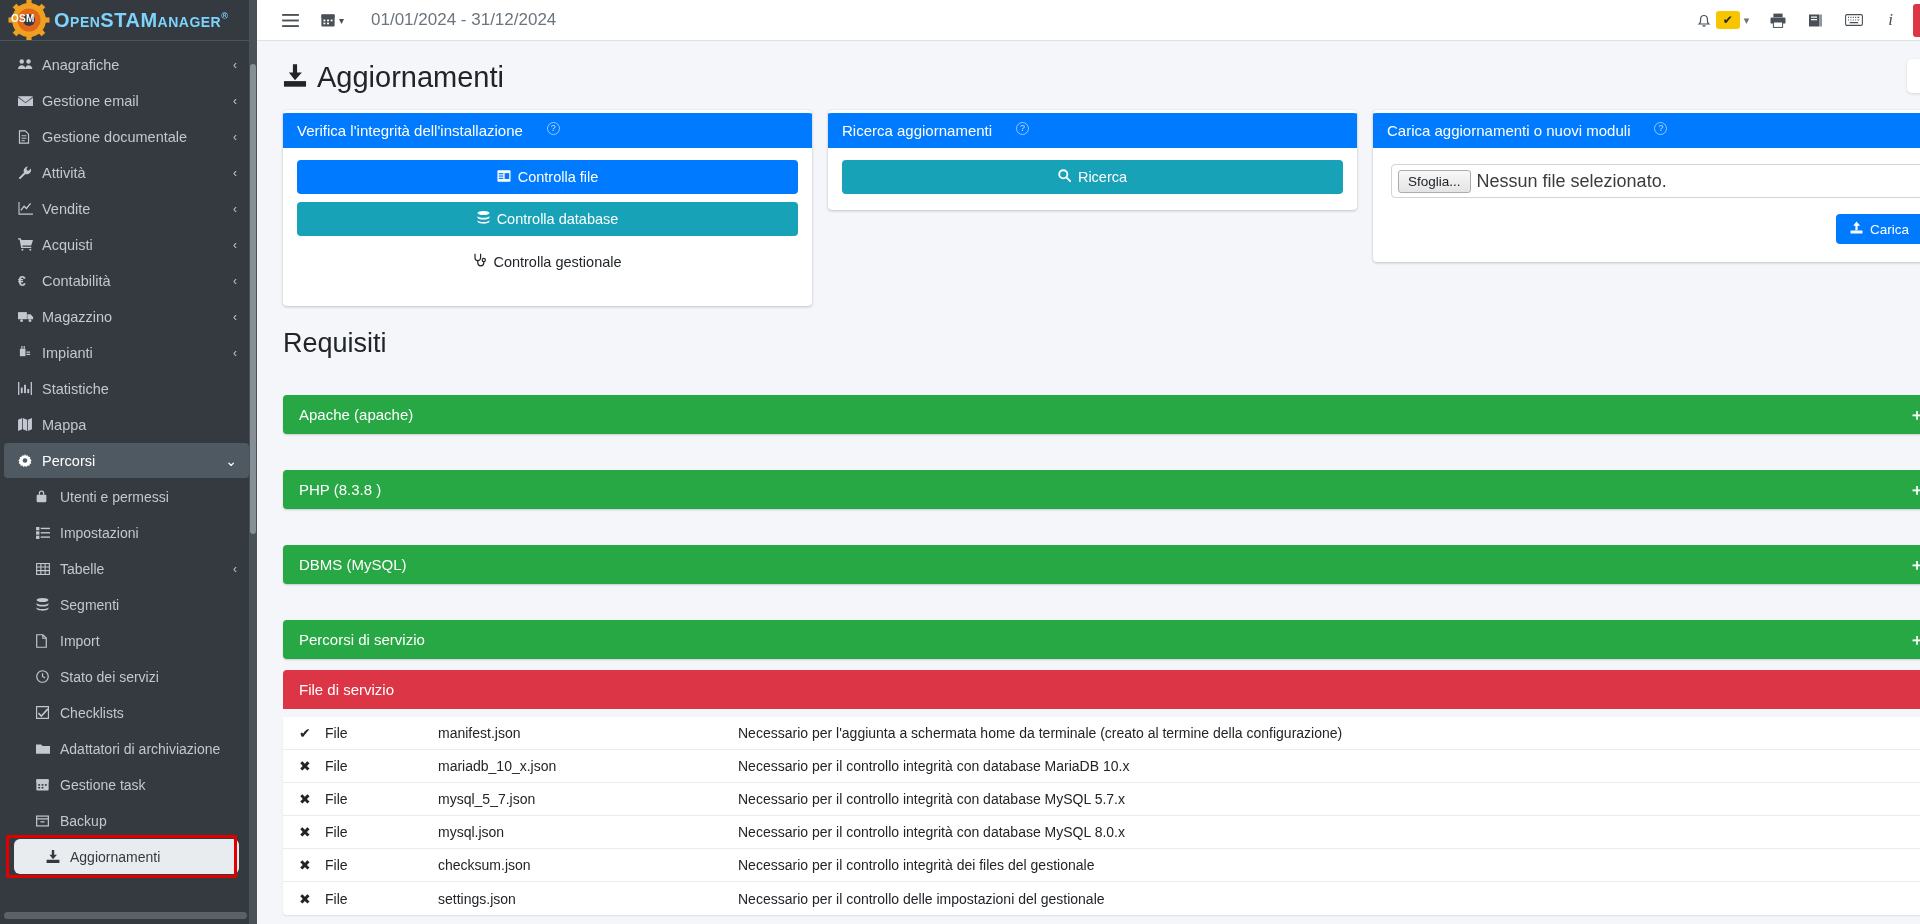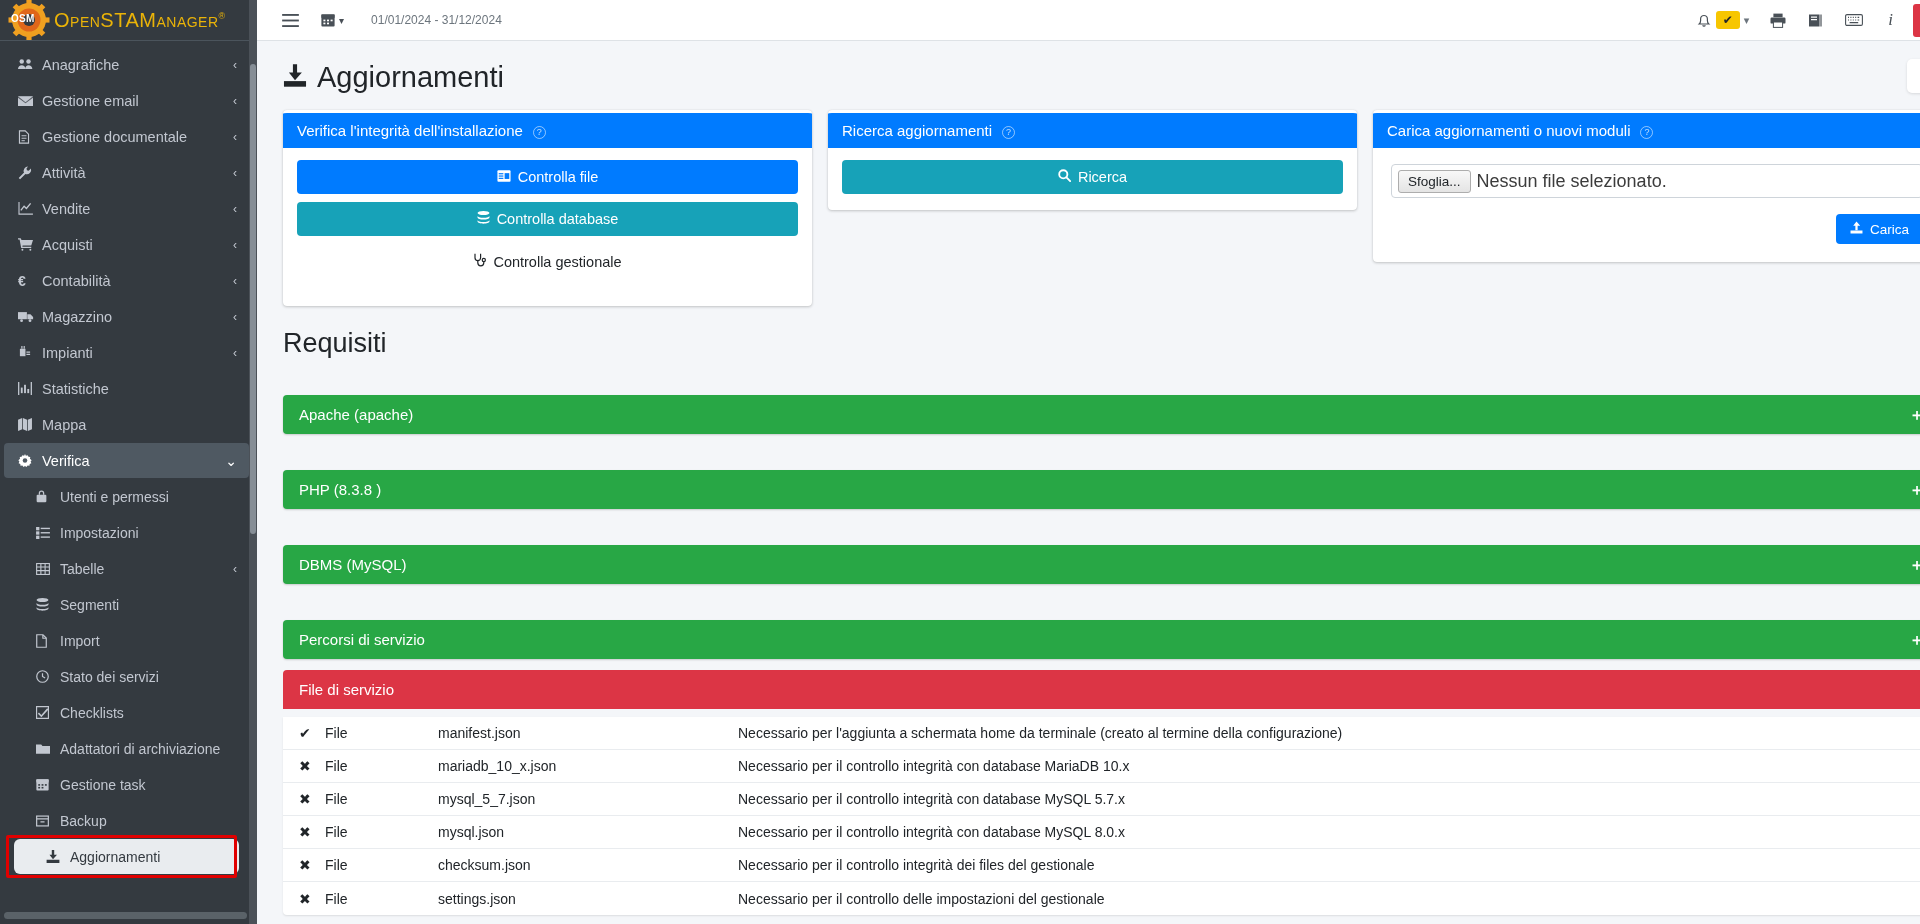--- a/index.html
+++ b/index.html
@@ -21,21 +21,21 @@
   .brand {
     height: 41px; min-height: 41px;
     background: #343a40;
     display: flex; align-items: center;
     padding-left: 8px;
     border-bottom: 1px solid #4b545c;
     overflow: hidden;
   }
   .brand-logo { width: 42px; height: 40px; position: relative; flex: none; }
   .brand-text {
-    color: #eab308; font-size: 21px; font-weight: normal;
+    color: #7dd3fc; font-size: 21px; font-weight: bold;
     letter-spacing: .5px; white-space: nowrap;
     font-variant: small-caps; text-transform: lowercase;
   }
   .brand-text .cap { text-transform: uppercase; }
   .brand-reg { font-size: 9px; vertical-align: super; }
 
   .nav-scroll { flex: 1; overflow: hidden; padding-top: 5px; }
   .nav-item {
     display: flex; align-items: center;
     height: 35px; padding: 0 12px 0 14px;
@@ -90,21 +90,21 @@
     height: 41px; min-height: 41px; background: #fff;
     display: flex; align-items: center;
     border-bottom: 1px solid #dee2e6;
     padding: 0 6px 0 14px;
   }
   .tb-btn {
     display: inline-flex; align-items: center; justify-content: center;
     height: 30px; padding: 0 11px; color: #495057; cursor: pointer;
     font-size: 15px;
   }
-  .tb-date { color: #6c757d; font-size: 12px; margin-left: 16px; }
+  .tb-date { color: #6c757d; font-size: 17px; margin-left: 16px; }
   .spacer { flex: 1; }
   .badge-yellow {
     background: #f7c600; color: #212529; border-radius: 3px;
     padding: 2px 7px; font-size: 12px; display:inline-flex; align-items:center;
     margin-left: 2px;
   }
   .pwr {
     background: #dc3545; color: #fff; width: 40px; height: 33px;
     display: inline-flex; align-items: center; justify-content: center;
     border-radius: 3px; margin-left: 6px; cursor: pointer; font-size: 16px;
@@ -130,21 +130,21 @@
   .cards-row { display: flex; gap: 16px; }
   .card {
     background: #fff; border-radius: 4px;
     box-shadow: 0 0 1px rgba(0,0,0,.125), 0 1px 3px rgba(0,0,0,.2);
     border-top: 3px solid transparent;
     overflow: hidden;
   }
   .card-header {
     background: #007bff; color: #fff;
     padding: 9px 14px; font-size: 15px;
-    display: flex; align-items: flex-end; gap: 10px;
+    display: flex; align-items: flex-start; gap: 24px;
   }
   .help-ico {
     width: 13px; height: 13px; border-radius: 50%;
     border: 1px solid rgba(255,255,255,.55);
     color: rgba(255,255,255,.75); font-size: 9px;
     display: inline-flex; align-items: center; justify-content: center;
     line-height: 1;
   }
   .card-body { padding: 14px; }
   .btn {
@@ -344,21 +344,21 @@
       <span>Mappa</span>
       <span class="caret"></span>
     </div>
     <div class="nav-item active-parent">
       <span class="ico">
           <svg width="14" height="14" viewBox="0 0 16 16" fill="#fff">
             <path d="M8 0l1 2 2-.7 1 1.8 2 .3-.3 2.1L15.6 7l-1.2 1.6.9 1.9-1.9.9-.3 2.1-2.1-.3-1.4 1.6L8 13.6 6.4 14.8 5 13.2l-2.1.3-.3-2.1-1.9-.9.9-1.9L.4 7l1.9-1.5-.3-2.1 2.1-.3L5 1.3 7 2z"></path>
             <circle cx="8" cy="7.4" r="2.6" fill="#4f5962"></circle>
           </svg>
         </span>
-      <span>Verifica</span>
+      <span>Percorsi</span>
       <span class="caret" style="font-size:14px;">⌄</span>
     </div>
 
     <div class="nav-sub">
       <div class="nav-item">
         <span class="ico">
             <svg width="11" height="13" viewBox="0 0 12 14" fill="#c2c7d0">
               <path d="M3 5V3.5a3 3 0 016 0V5H7.6V3.5a1.6 1.6 0 00-3.2 0V5z"></path>
               <rect x="0.7" y="5" width="10.6" height="8.3" rx="1.3"></rect>
             </svg>

